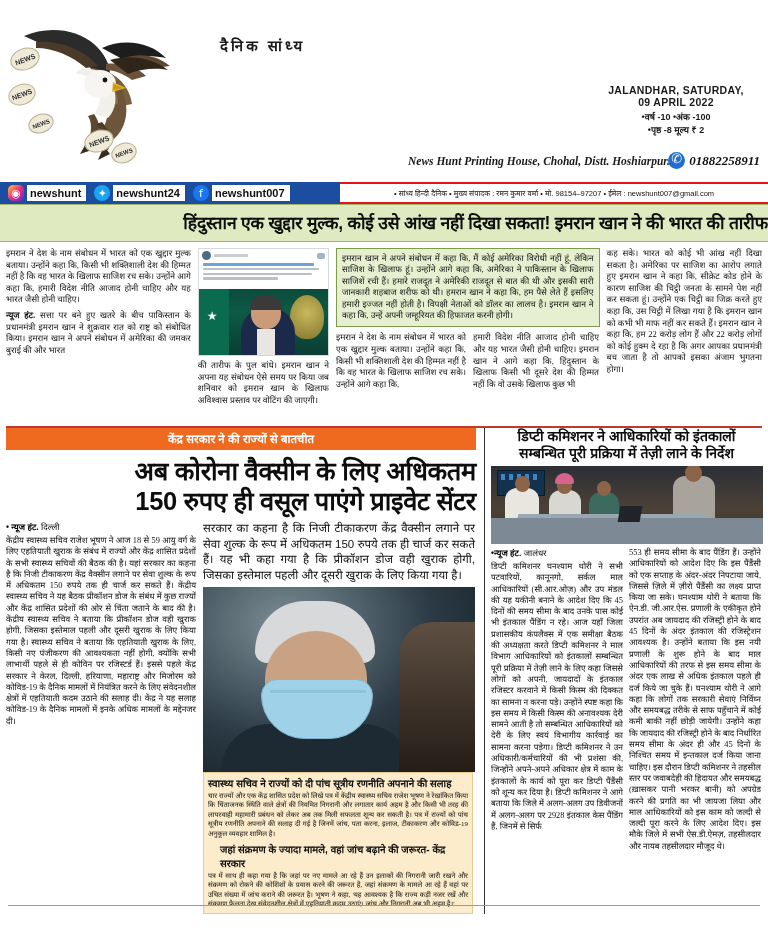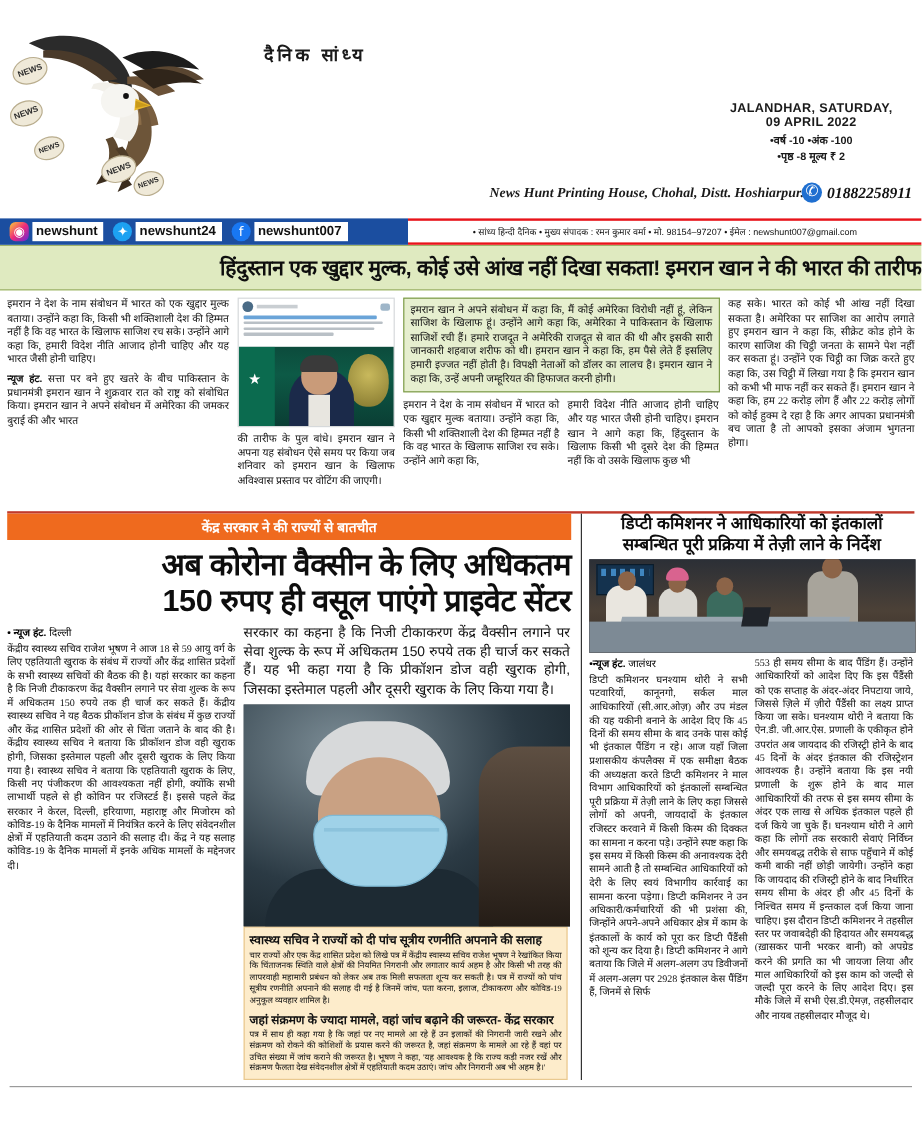--- a/index.html
+++ b/index.html
@@ -171,21 +171,21 @@
      background: #9fd2e8; border-radius: 18px 18px 48px 48px; border: 1px solid #7fb9d4; }
   .vx-mask::before { content:""; position:absolute; left:8px; top:10px; width:96px; height:3px; background:#8cc3dc; }
   .vx-body { position: absolute; left: 18px; bottom: 0; width: 190px; height: 48px; background: #1d2a33;
      border-radius: 60px 60px 0 0; }
   .vx-side { position: absolute; right: 0; bottom: 0; width: 76px; height: 150px;
      background: linear-gradient(180deg,#5e4f42,#241c16); border-radius: 34px 0 0 0; }
 
   .cap-strip { width: 270px; background: #fdeccb; border: 1px solid #e9c98f; margin-top: 0; padding: 3px 4px; }
   .cap-strip h4 { font-family: "Liberation Sans", sans-serif; font-weight: bold; font-size: 10px; color: #111; margin-bottom: 2px; }
   .cap-strip p { font-family: "Liberation Serif", serif; font-size: 7px; line-height: 9.4px; text-align: justify; color: #111; }
-  .cap-strip h5 { font-family: "Liberation Sans", sans-serif; font-weight: bold; font-size: 10px; color: #111; margin: 3px 0 2px 0; }
+  .cap-strip h5 { font-family: "Liberation Sans", sans-serif; font-weight: bold; font-size: 10px; color: #111; margin: 3px 0 2px 12px; }
 
   .foot-rule { position: absolute; left: 8px; right: 8px; bottom: 34px; height: 1px; background: #9a9a9a; }
 </style>
 </head>
 <body>
 
 <div class="page">
 
   <div class="masthead">
 

